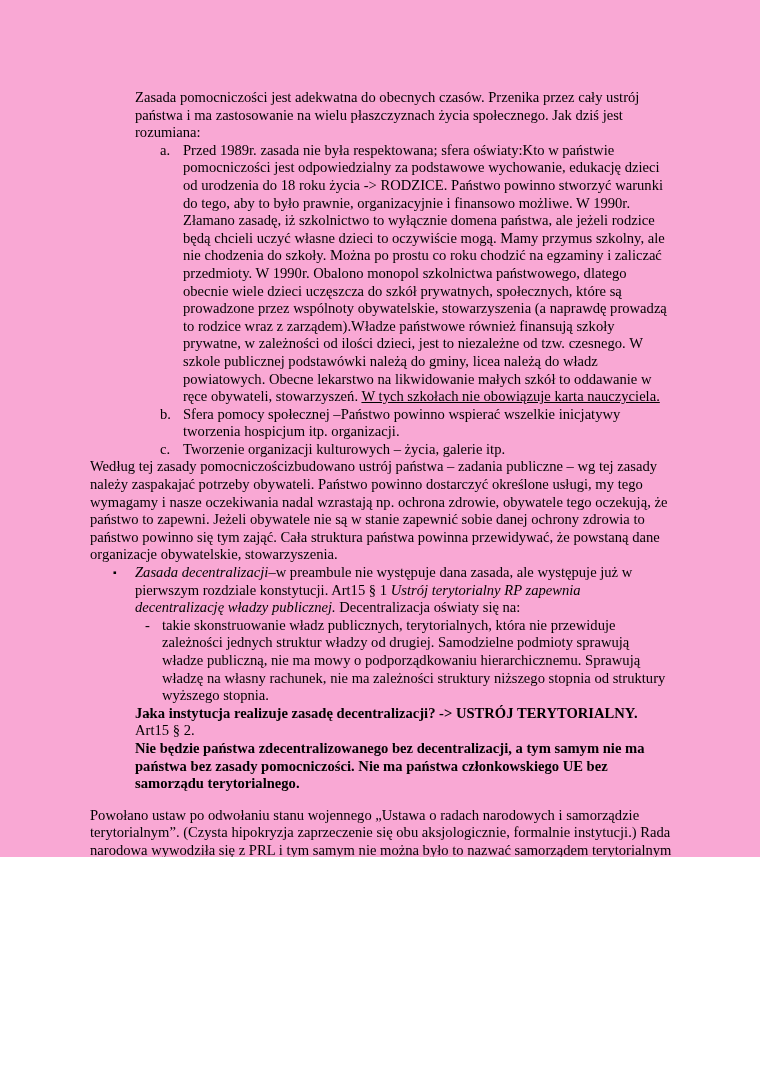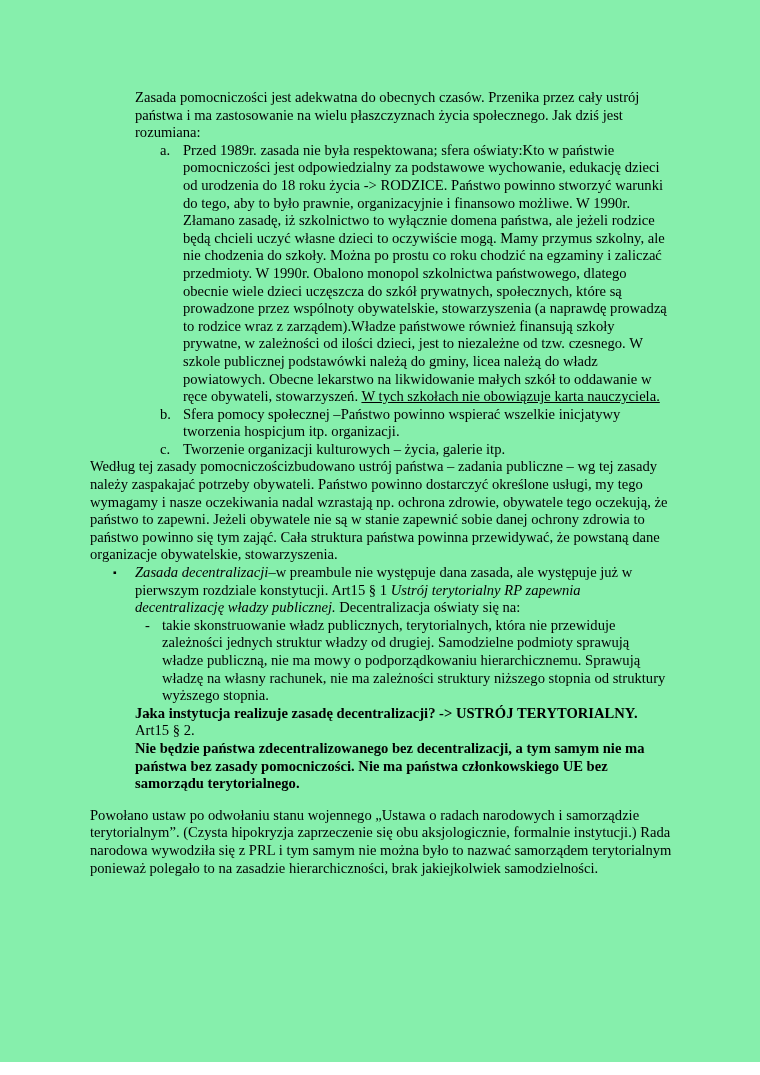--- a/index.html
+++ b/index.html
@@ -5,22 +5,22 @@
   * { box-sizing: border-box; }
   html, body { margin: 0; padding: 0; }
   body {
     width: 760px; height: 1075px;
     background: #ffffff;
     font-family: "Liberation Serif", "DejaVu Serif", serif;
     color: #000000;
   }
   .page {
     position: relative;
-    width: 760px; height: 1062px;
-    background: #86efac;
+    width: 760px; height: 857px;
+    background: #f9a8d4;
     overflow: hidden;
   }
   .content {
     position: absolute;
     left: 90px; top: 89px; width: 582px;
     font-size: 14.6px;
     line-height: 17.6px;
     text-align: left;
   }
   p, .li { margin: 0; padding: 0; }

